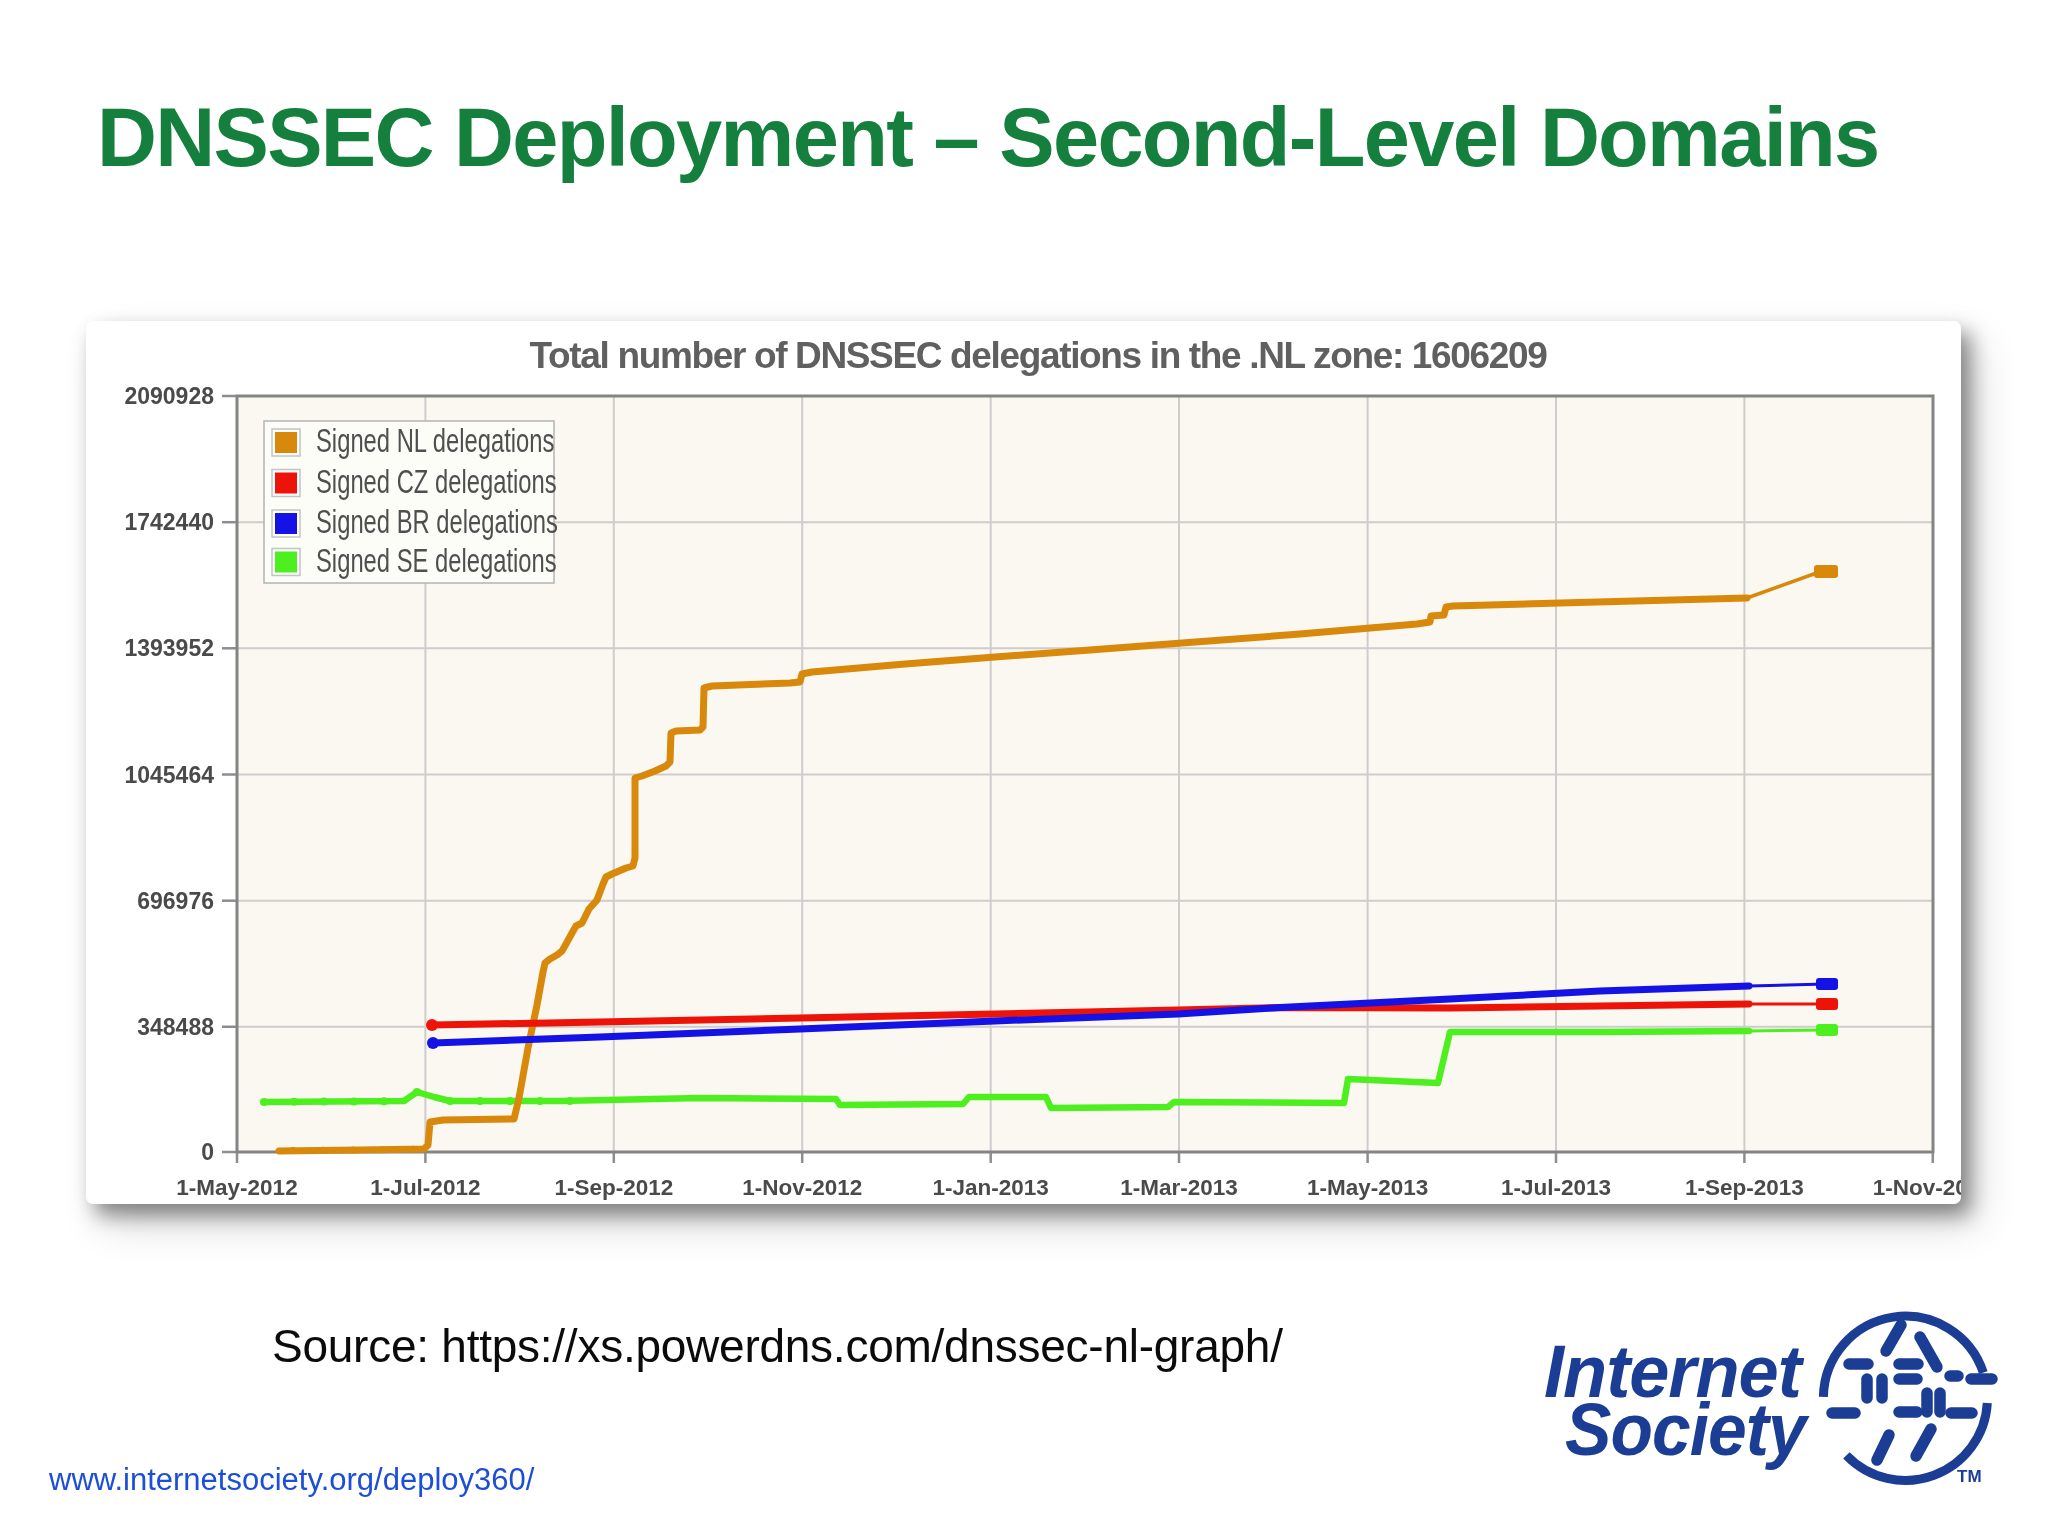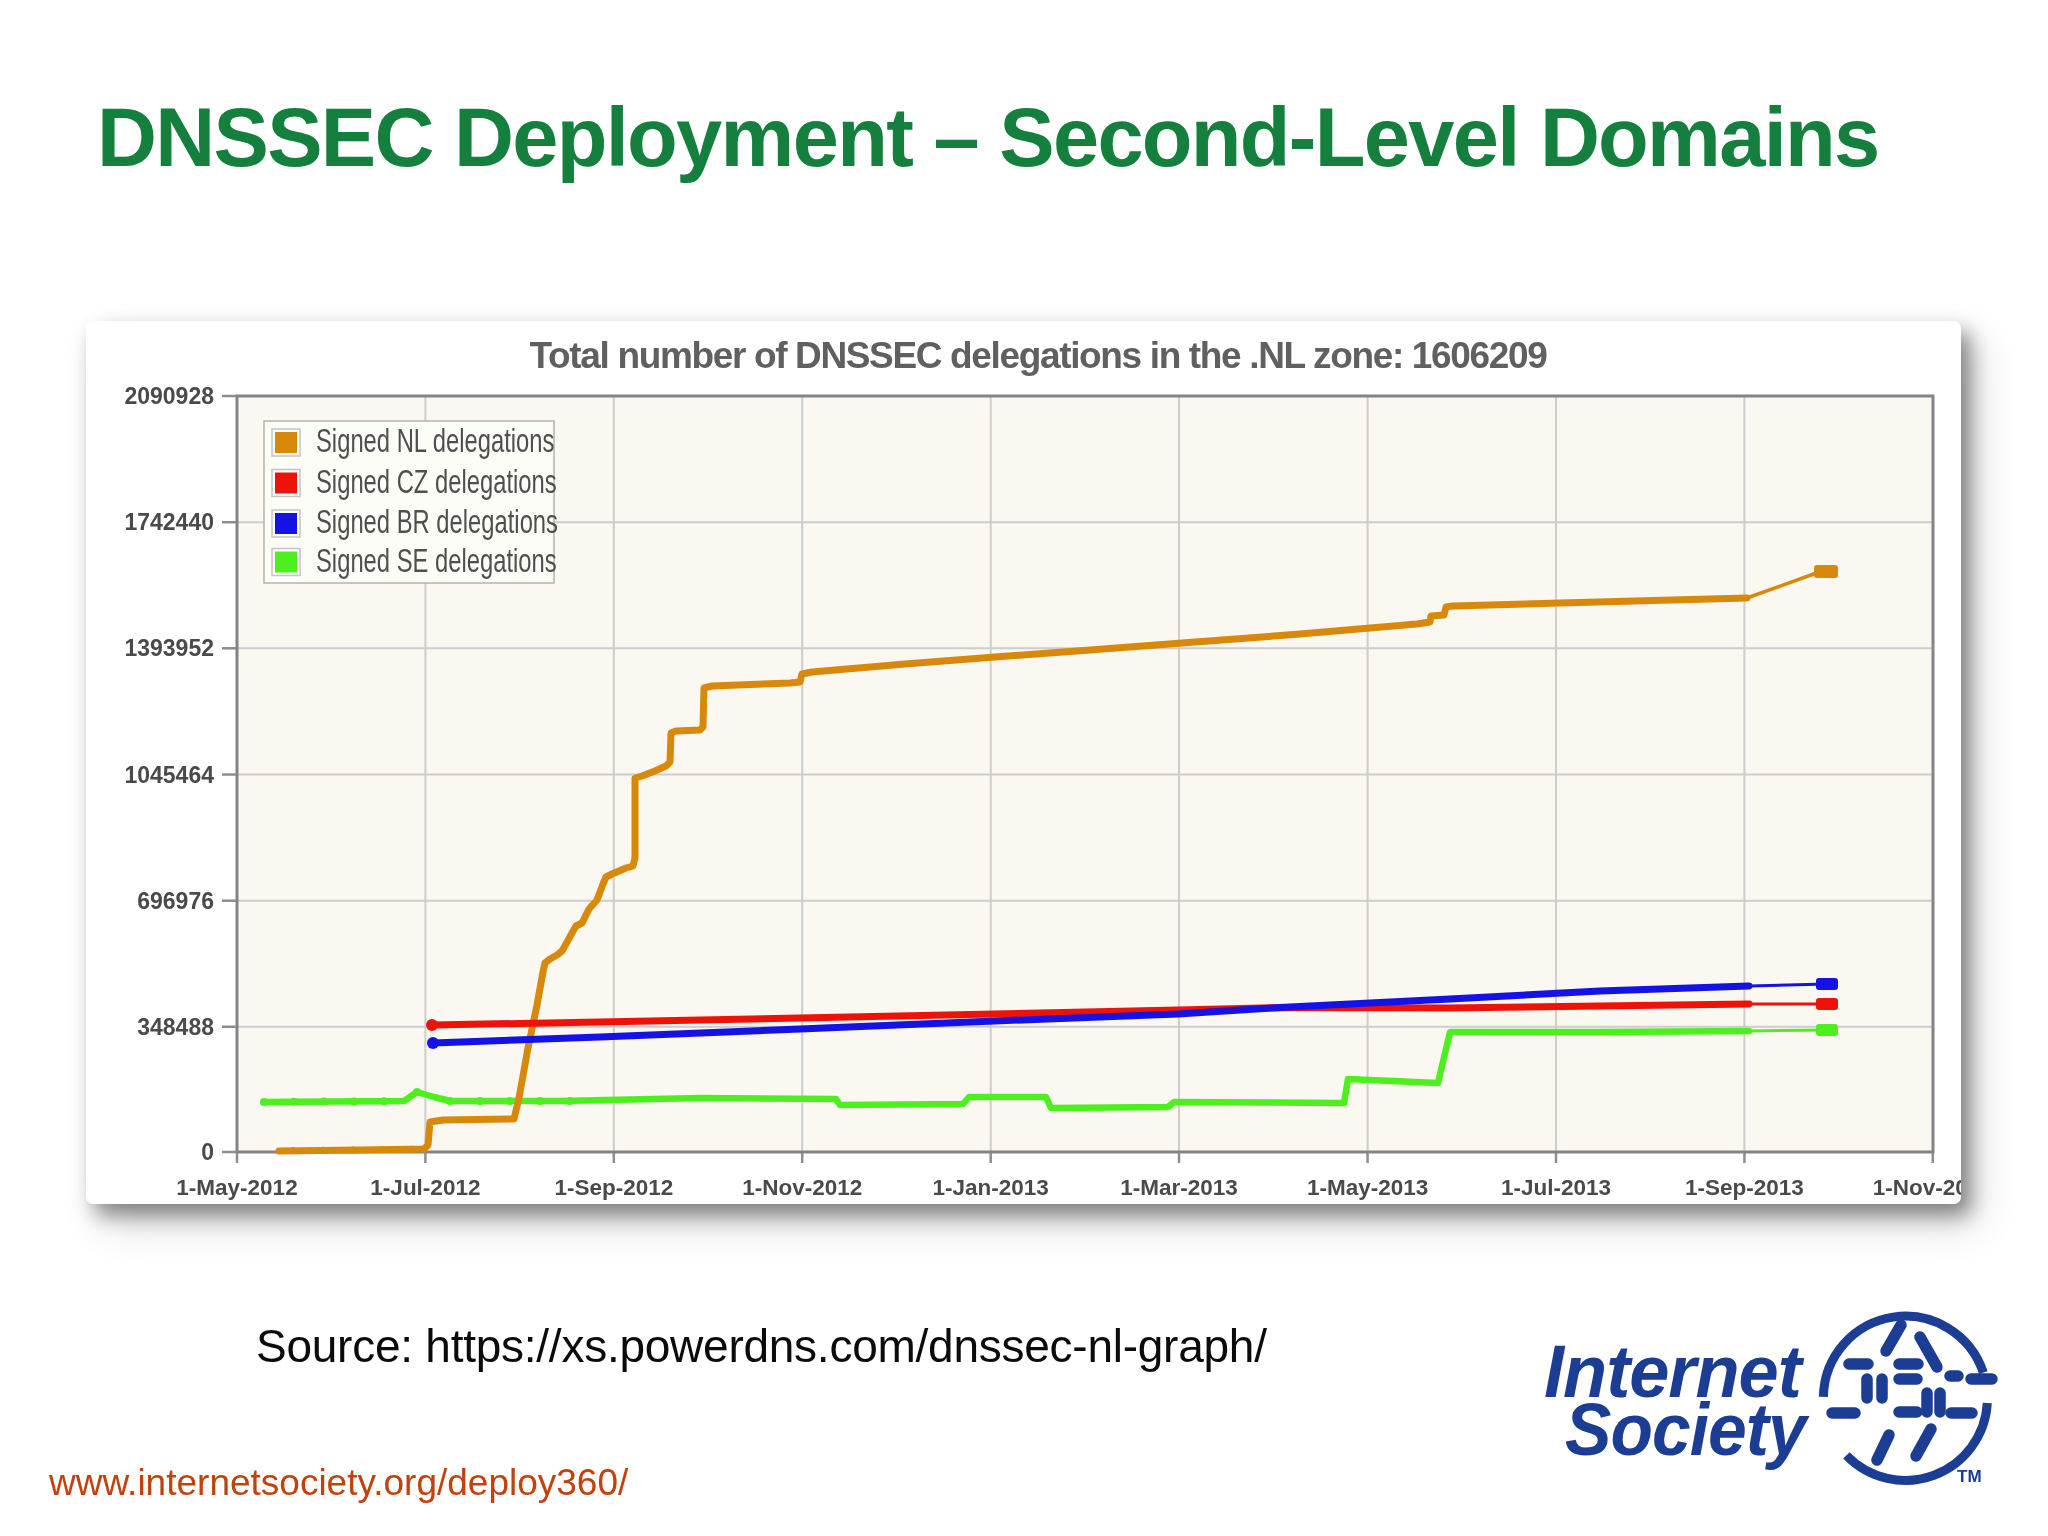--- a/index.html
+++ b/index.html
@@ -2,22 +2,22 @@
 <html><head>
 <meta charset="utf-8">
 <style>
   html,body{margin:0;padding:0;width:2048px;height:1536px;background:#ffffff;
     font-family:"Liberation Sans",sans-serif;overflow:hidden;position:relative}
   #title{position:absolute;left:97px;top:90px;font-size:83px;font-weight:bold;
     color:#15803d;white-space:nowrap;letter-spacing:-1.7px}
   #chartbox{position:absolute;left:86px;top:321px;width:1875px;height:883px;
     background:#ffffff;border-radius:7px;overflow:hidden;
     box-shadow:9px 11px 20px rgba(0,0,0,0.42), 16px 20px 42px rgba(0,0,0,0.16)}
-  #source{position:absolute;left:256px;top:1319px;font-size:46px;color:#0b0b0b;white-space:nowrap;letter-spacing:-0.25px}
-  #weblink{position:absolute;left:49px;top:1462px;font-size:37px;color:#c2410c;white-space:nowrap}
+  #source{position:absolute;left:272px;top:1319px;font-size:46px;color:#0b0b0b;white-space:nowrap;letter-spacing:-0.25px}
+  #weblink{position:absolute;left:49px;top:1462px;font-size:31px;color:#1d4ed8;white-space:nowrap}
   #logo{position:absolute;left:1528px;top:1288px;width:520px;height:240px}
 </style>
 </head>
 <body>
 <div id="title">DNSSEC Deployment – Second-Level Domains</div>
 
 <div id="chartbox">
 <svg width="1875" height="883" viewBox="0 0 1875 883">
 
   <rect x="151" y="75" width="1696" height="756" fill="#FAF8F0" stroke="none"></rect>

